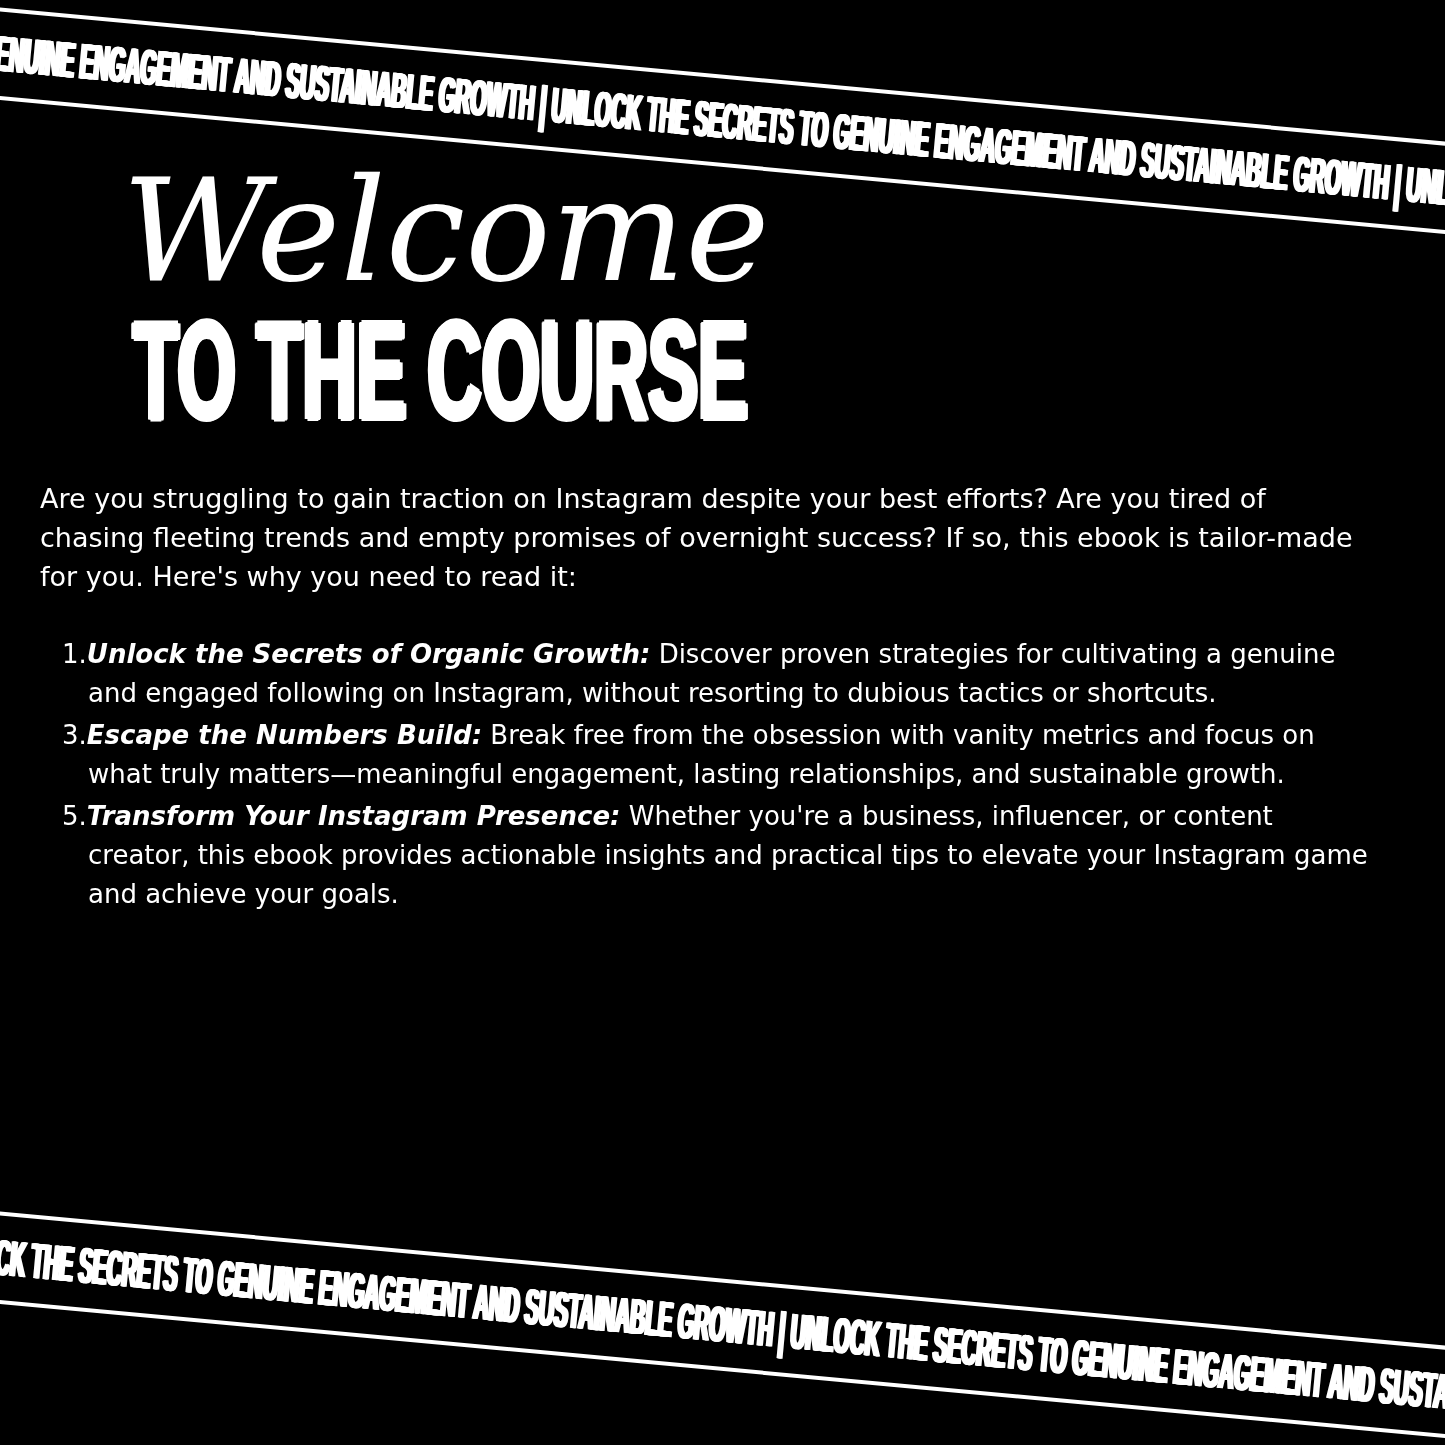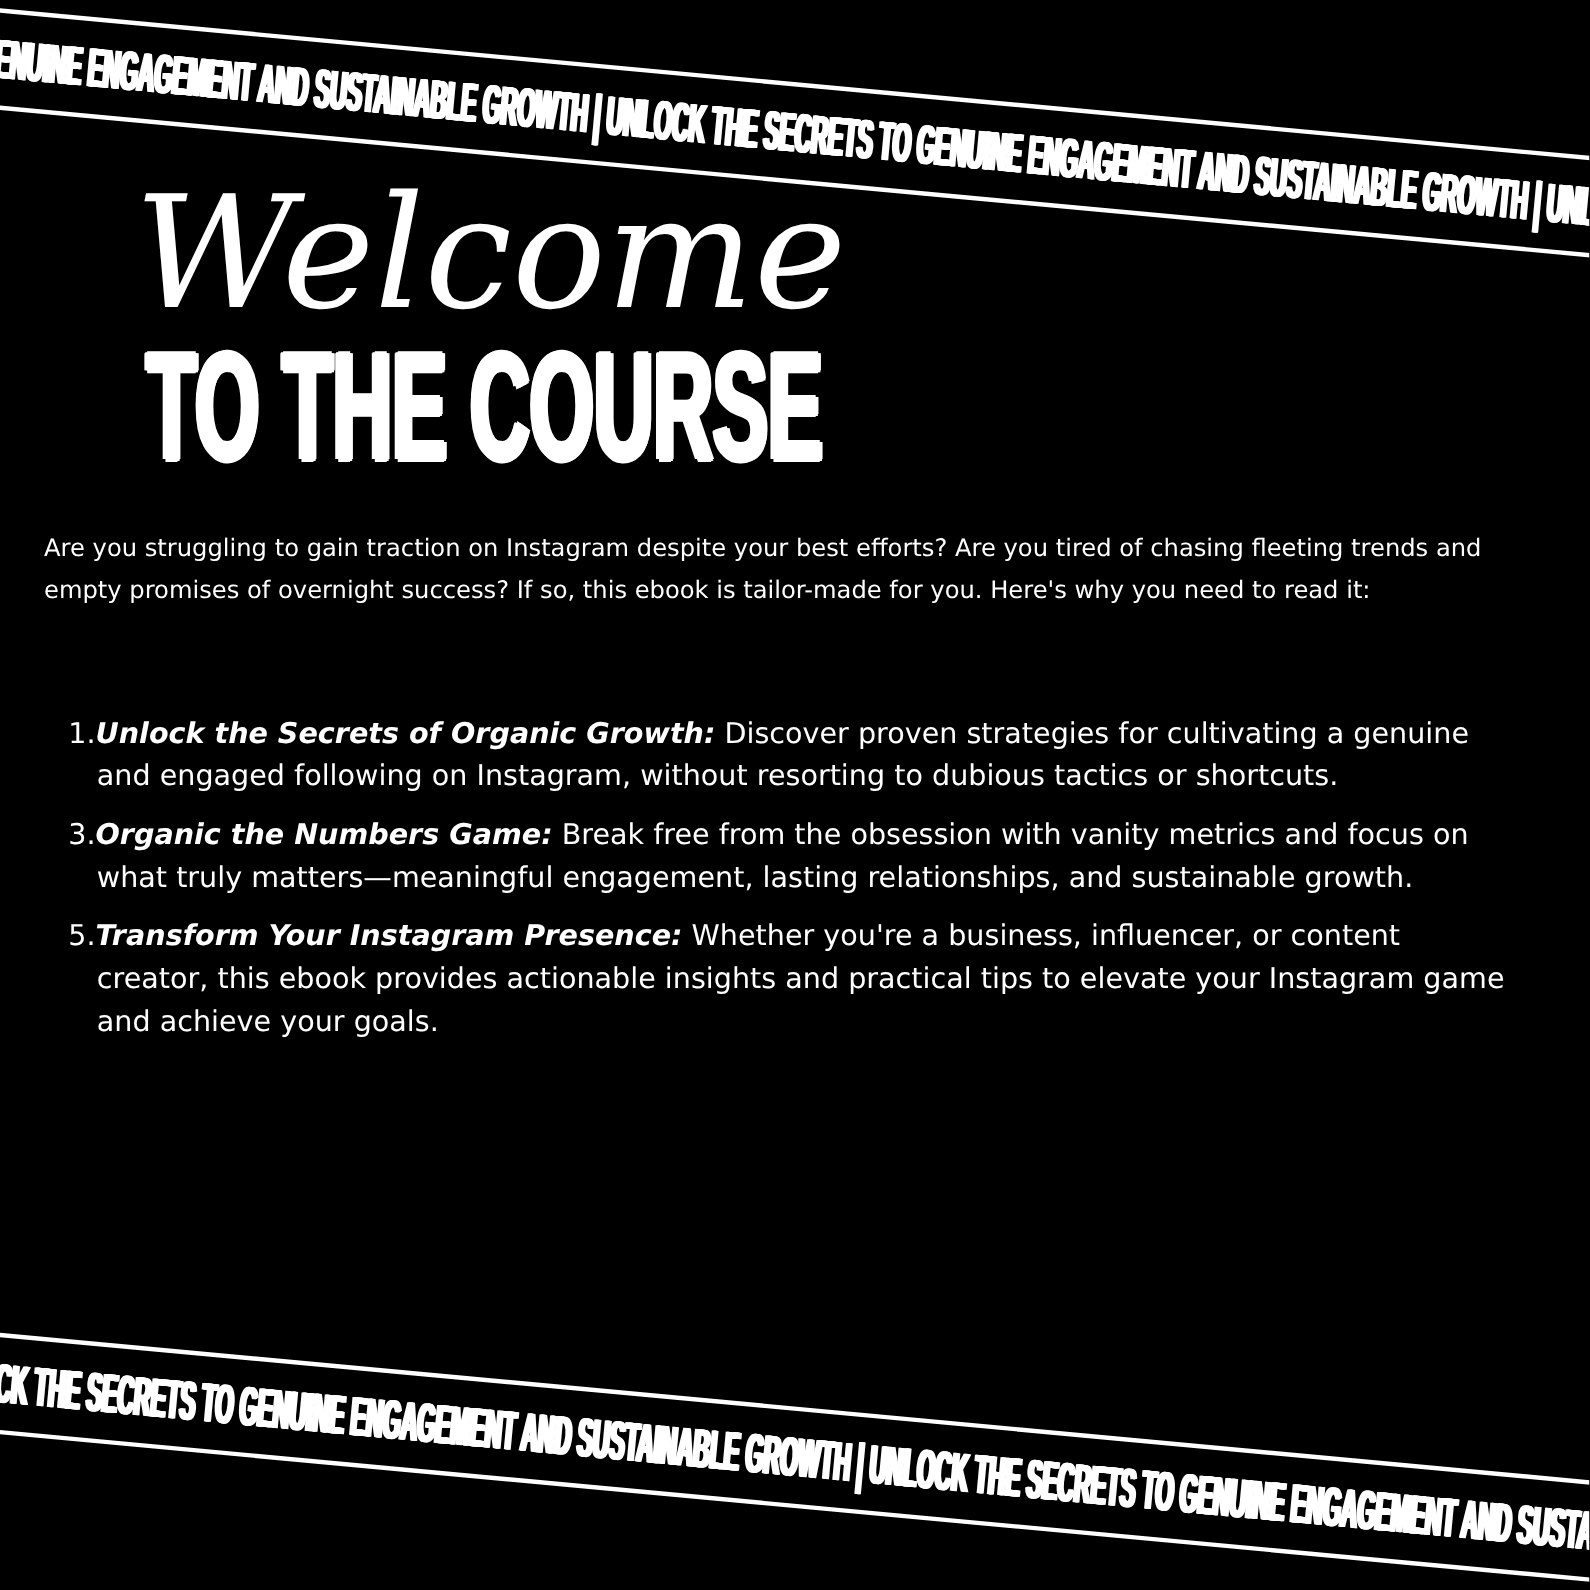--- a/index.html
+++ b/index.html
@@ -75,37 +75,37 @@
                  0 2px #ffffff, 0 -2px #ffffff, 3px 1px #ffffff, -3px -1px #ffffff;
   }
 
   
   .intro {
     position: absolute;
     left: 40px;
     top: 479px;
     width: 1330px;
     margin: 0;
-    font-size: 22px;
+    font-size: 27px;
     line-height: 39px;
     color: #ffffff;
   }
   .benefits {
     position: absolute;
     left: 40px;
     top: 634px;
     width: 1340px;
     font-size: 26px;
     line-height: 39px;
     color: #ffffff;
   }
   .benefit-item {
     padding-left: 48px;
     text-indent: -26px;
-    margin: 14px 0 3px 0;
+    margin: 1px 0 3px 0;
   }
   .benefit-heading {
     font-weight: 700;
     font-style: italic;
   }
 </style>
 </head>
 <body>
 
 <div class="page">
@@ -122,21 +122,21 @@
 
   <div class="benefits">
 
     <div class="benefit-item">
       <span>1.</span><span class="benefit-heading">Unlock the Secrets of Organic Growth:</span>
       <span>Discover proven strategies for cultivating a genuine and engaged following on Instagram, without resorting to dubious tactics or shortcuts.</span>
     </div>
 
 
     <div class="benefit-item">
-      <span>3.</span><span class="benefit-heading">Organic the Numbers Game:</span>
+      <span>3.</span><span class="benefit-heading">Escape the Numbers Build:</span>
       <span>Break free from the obsession with vanity metrics and focus on what truly matters—meaningful engagement, lasting relationships, and sustainable growth.</span>
     </div>
 
 
     <div class="benefit-item">
       <span>5.</span><span class="benefit-heading">Transform Your Instagram Presence:</span>
       <span>Whether you're a business, influencer, or content creator, this ebook provides actionable insights and practical tips to elevate your Instagram game and achieve your goals.</span>
     </div>
 
   </div>

